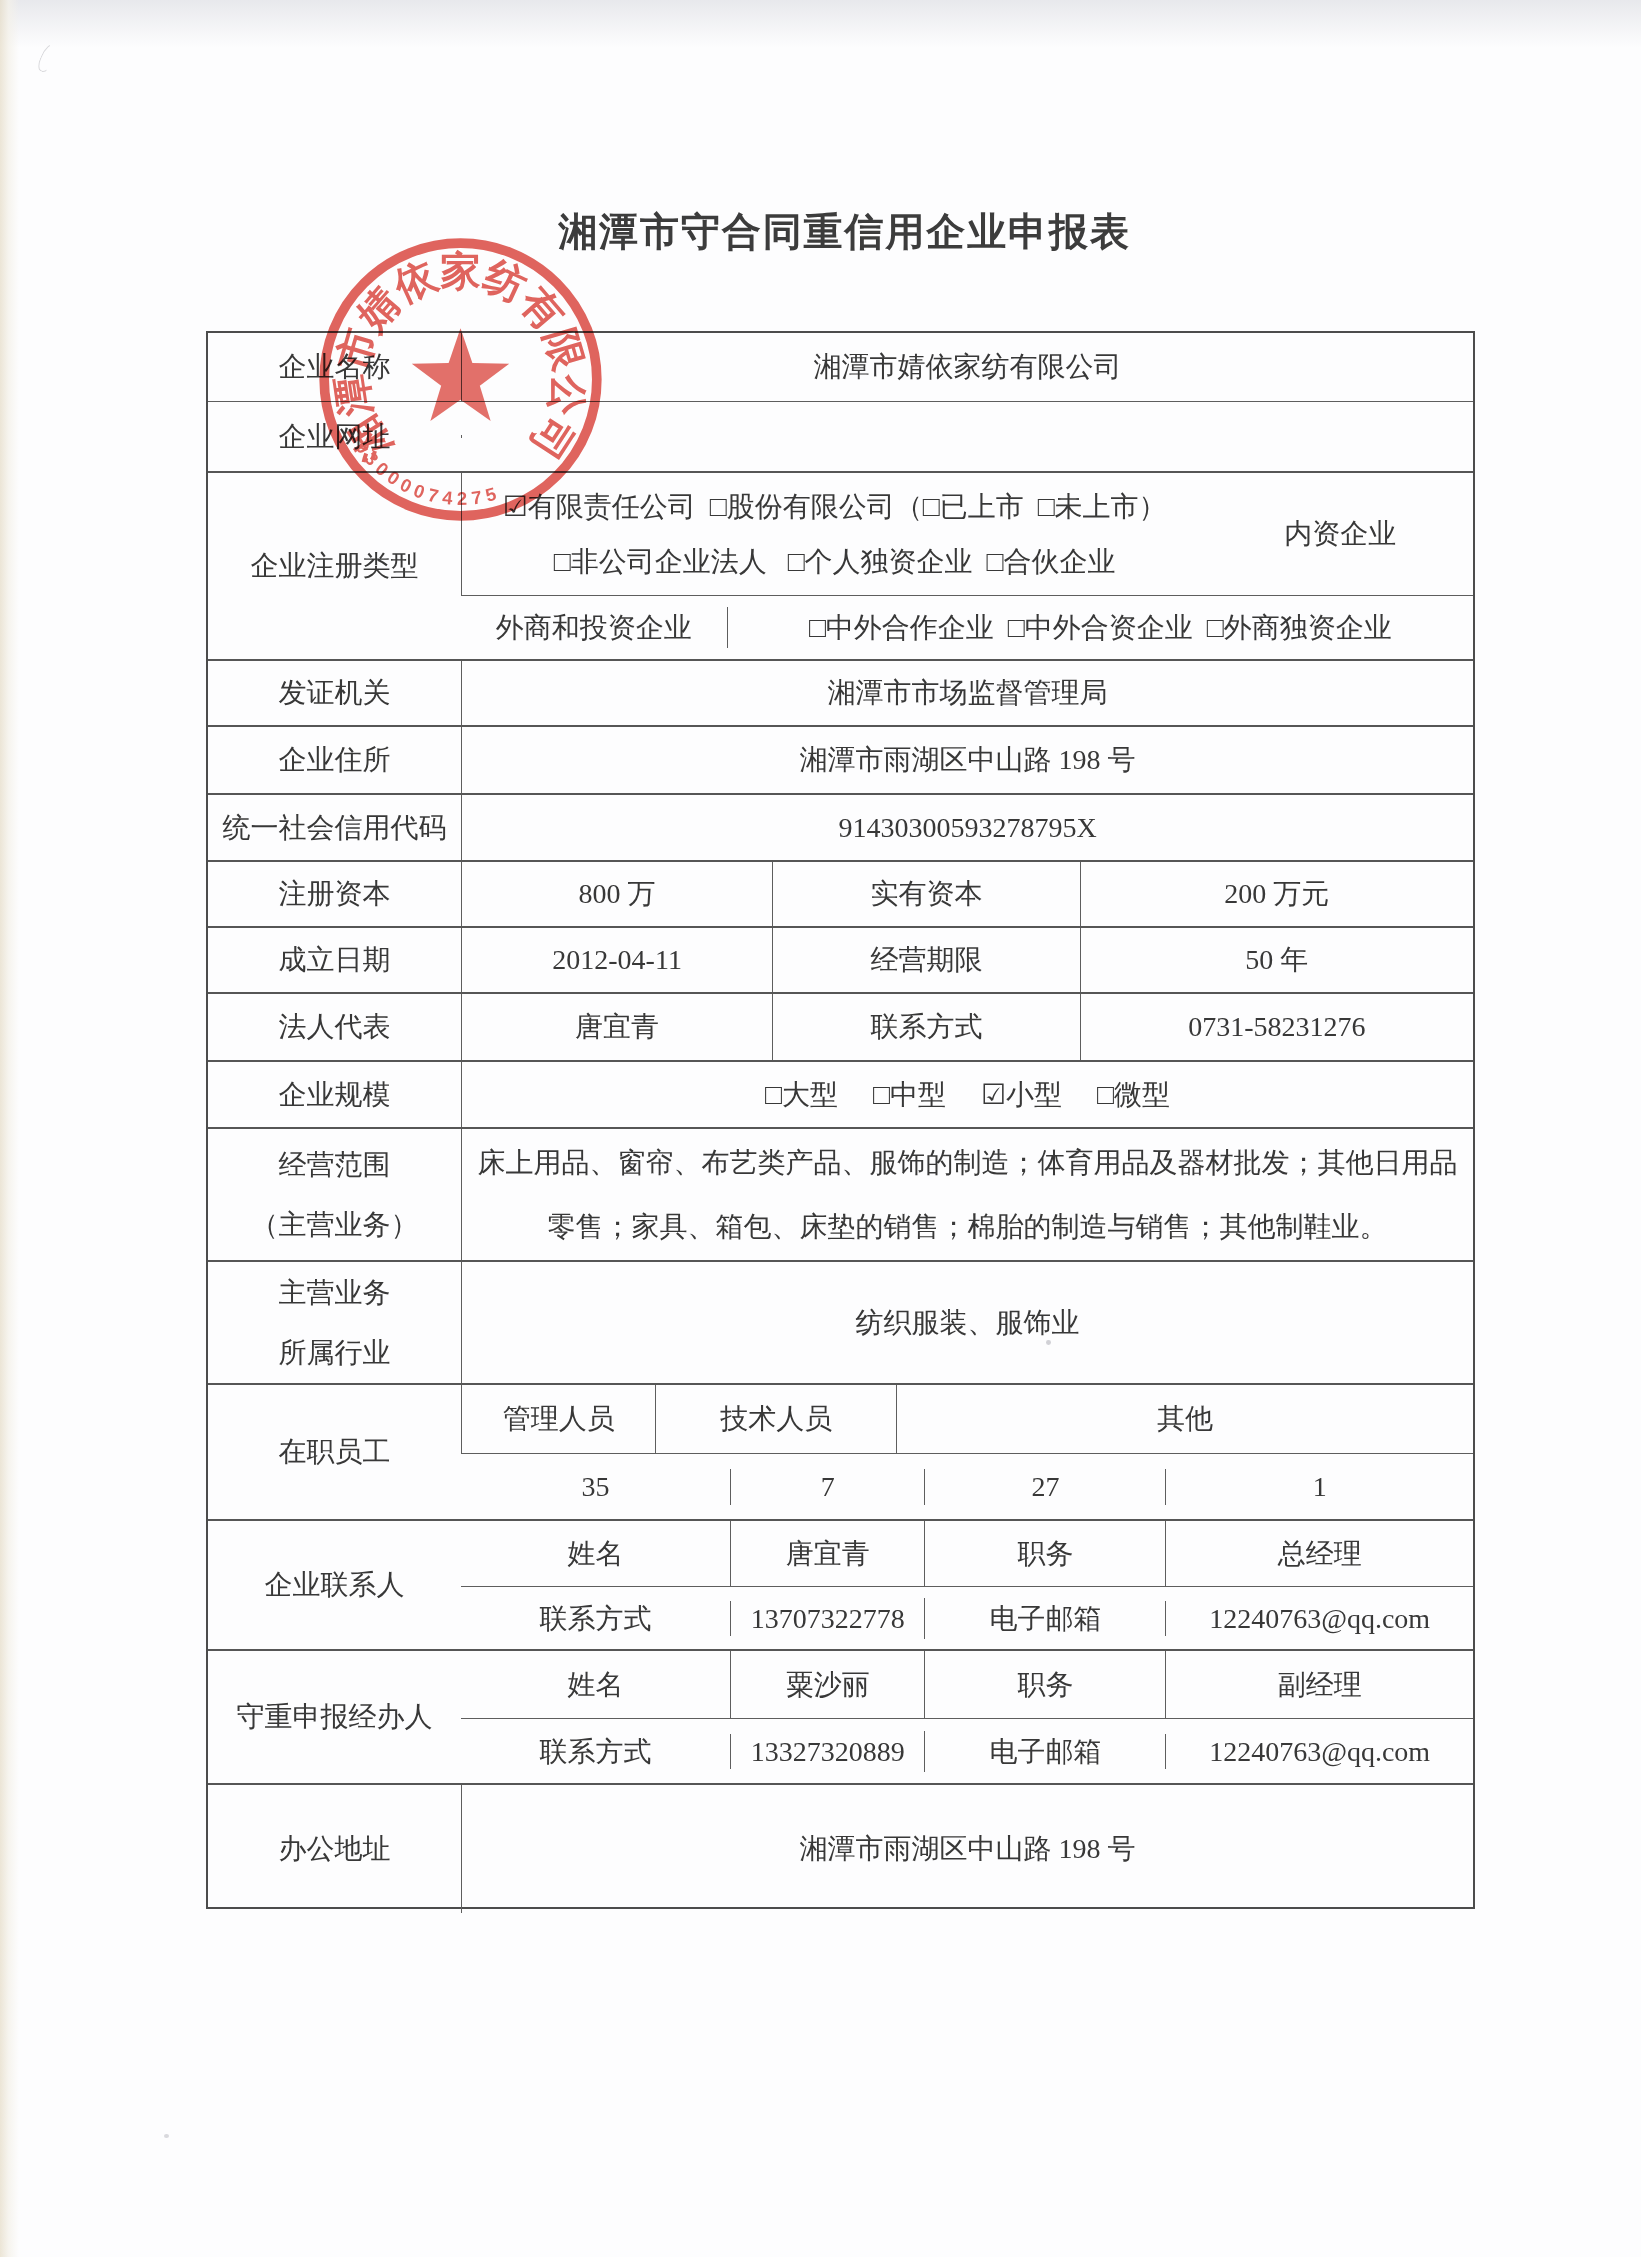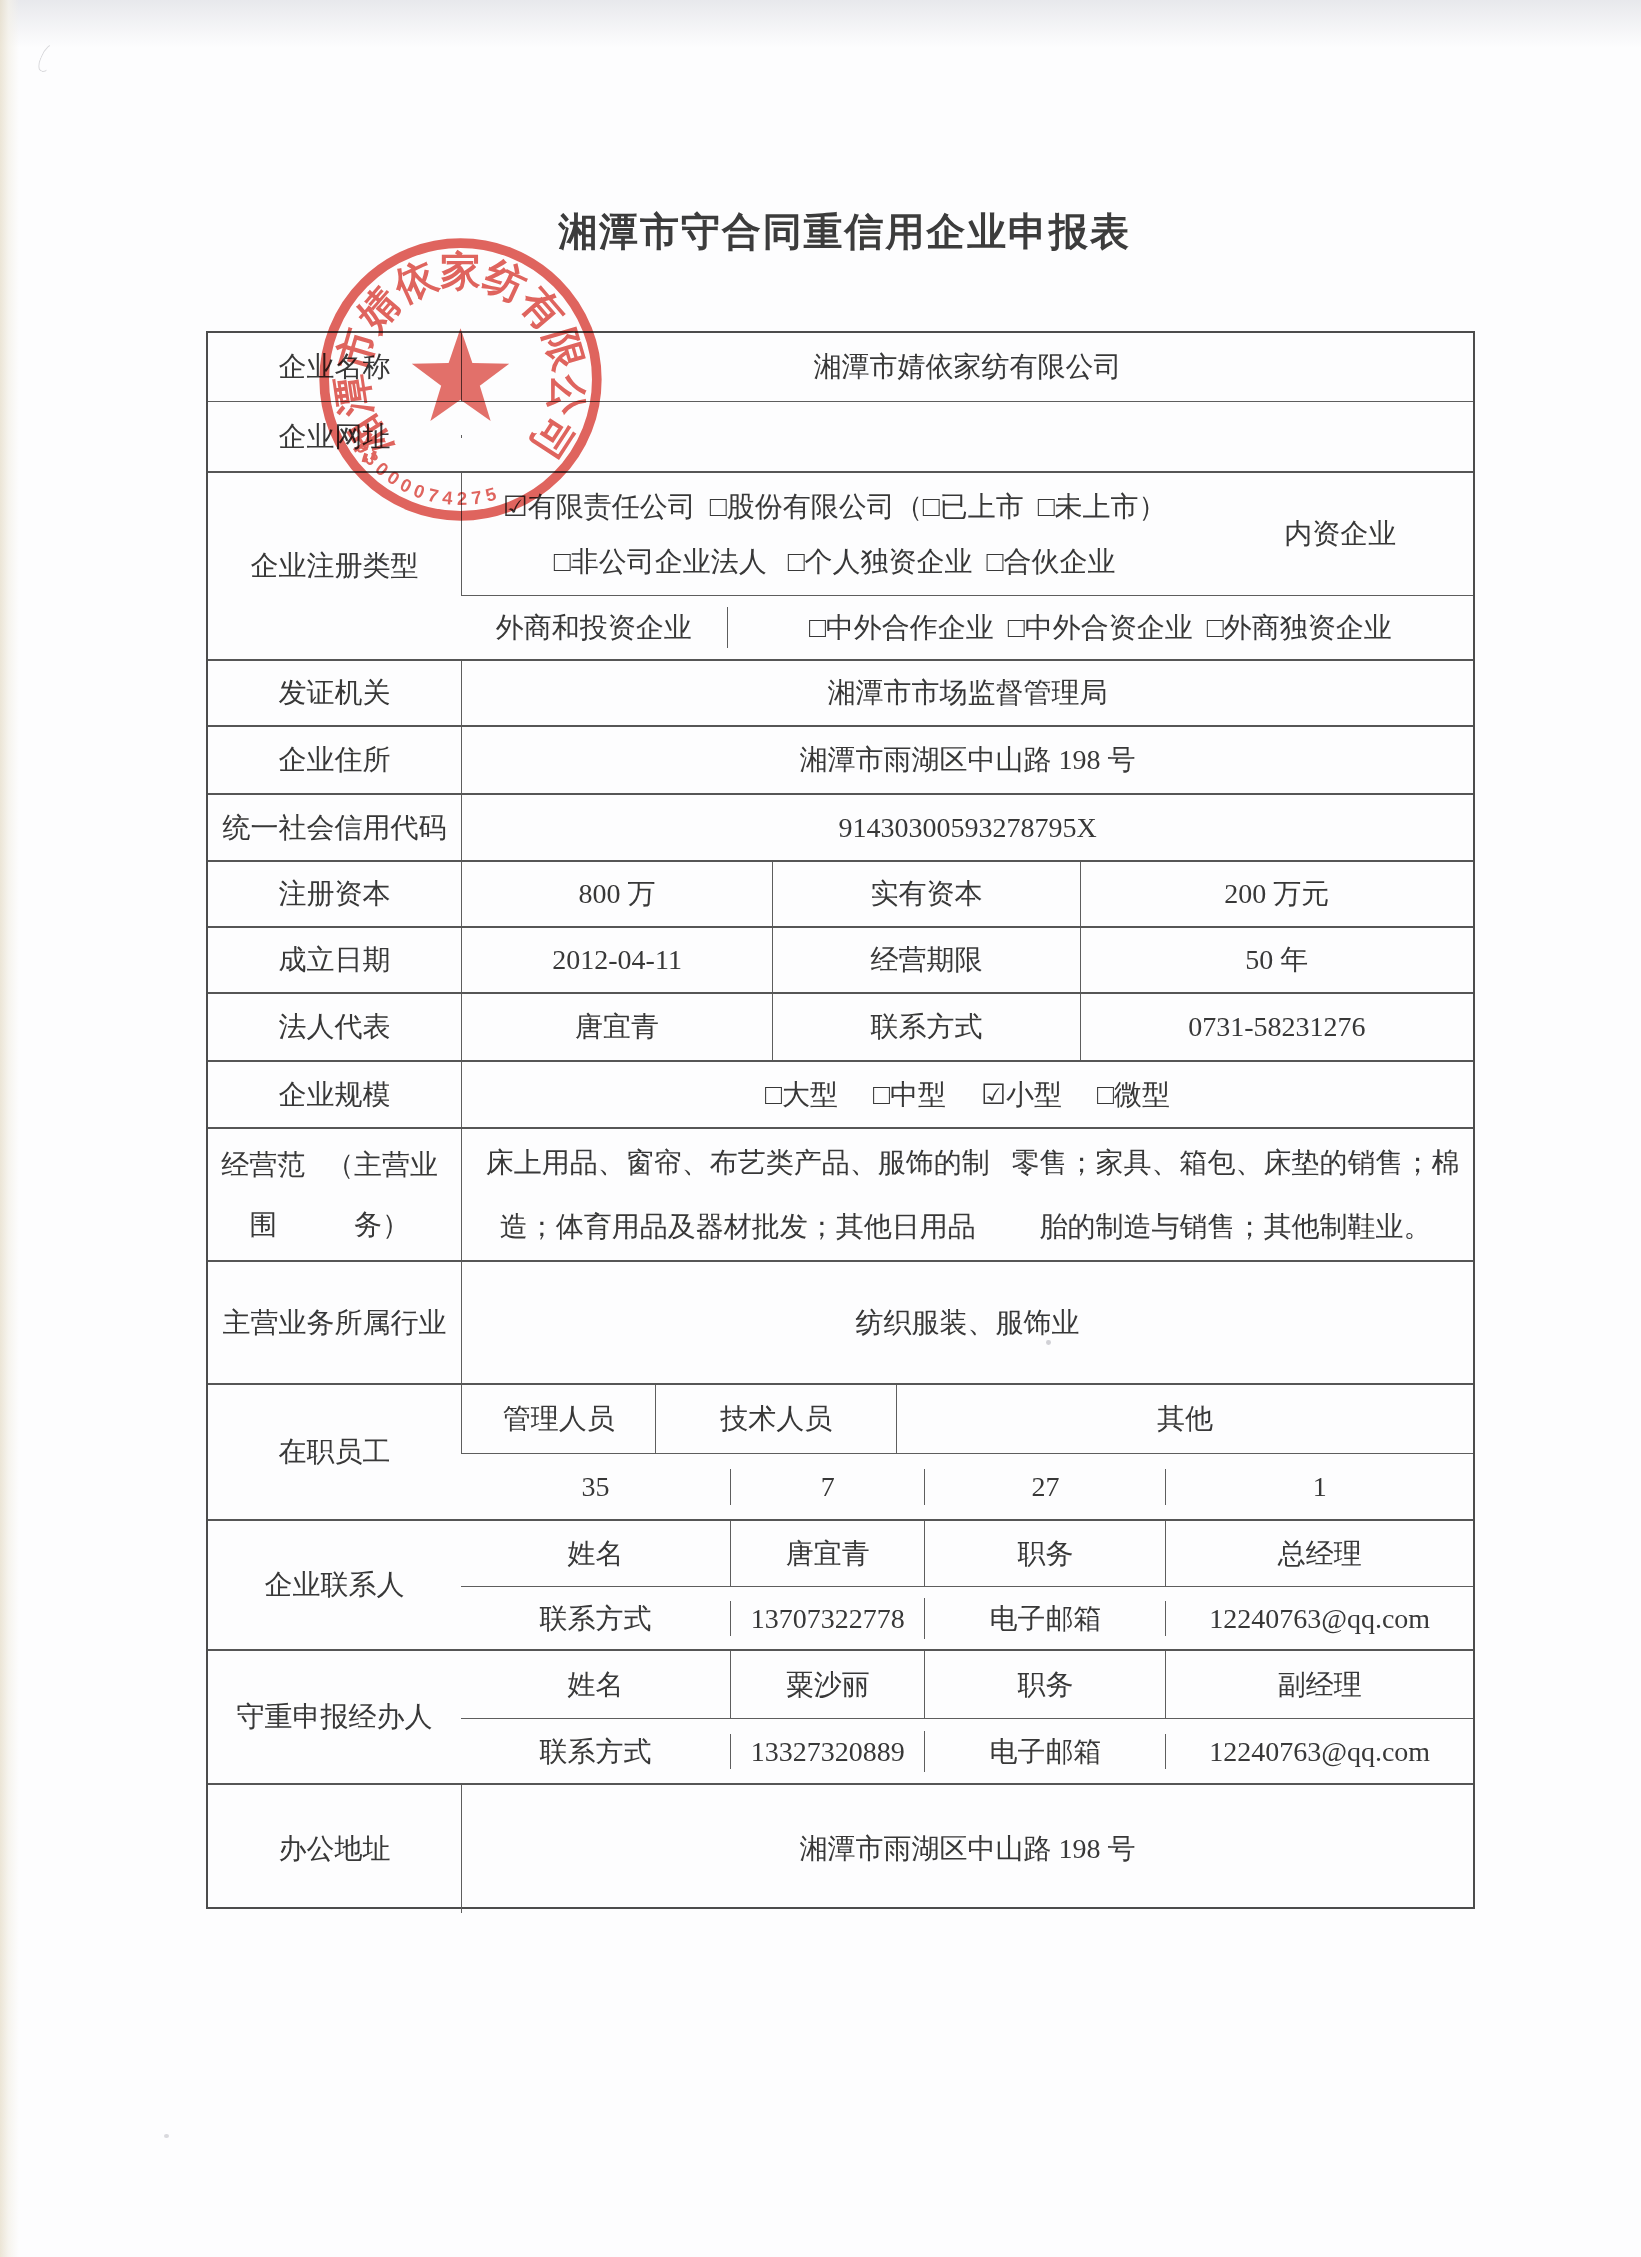--- a/index.html
+++ b/index.html
@@ -39,21 +39,21 @@
   .trow{display:flex;flex-direction:row;box-sizing:border-box;flex:0 0 auto;}
   .trow.sep{border-top:2.9px double #565656;}
   .trow.sep-thin{border-top:1.9px solid #5e5e5e;align-items:center;}
   .cell{box-sizing:border-box;display:flex;align-items:center;justify-content:center;
     text-align:center;padding:1.9px 7.7px;overflow:hidden;}
   .cell.vline{border-left:1.9px solid #5e5e5e;}
   .col-label{width:20%;flex:0 0 auto;}
   .grow{flex:1 1 auto;min-width:0;}
   .stack{display:flex;flex-direction:column;box-sizing:border-box;}
   .pre{white-space:pre-wrap;}
-  .two-line{display:flex;flex-direction:row;align-items:center;line-height:60px;}
+  .two-line{display:flex;flex-direction:column;align-items:center;line-height:60px;}
   .serif-num{font-family:"Liberation Serif","DejaVu Serif",serif;}
 
   
   .seal-wrap{position:absolute;left:301px;top:220px;width:319px;height:319px;
     mix-blend-mode:multiply;opacity:.88;pointer-events:none;}
   .seal-char{font-family:"Liberation Sans","DejaVu Sans",sans-serif;font-weight:700;font-size:42px;}
   .seal-digit{font-family:"Liberation Sans","DejaVu Sans",sans-serif;font-weight:700;font-size:19px;letter-spacing:1px;}
 </style>
 </head>
 <body>

